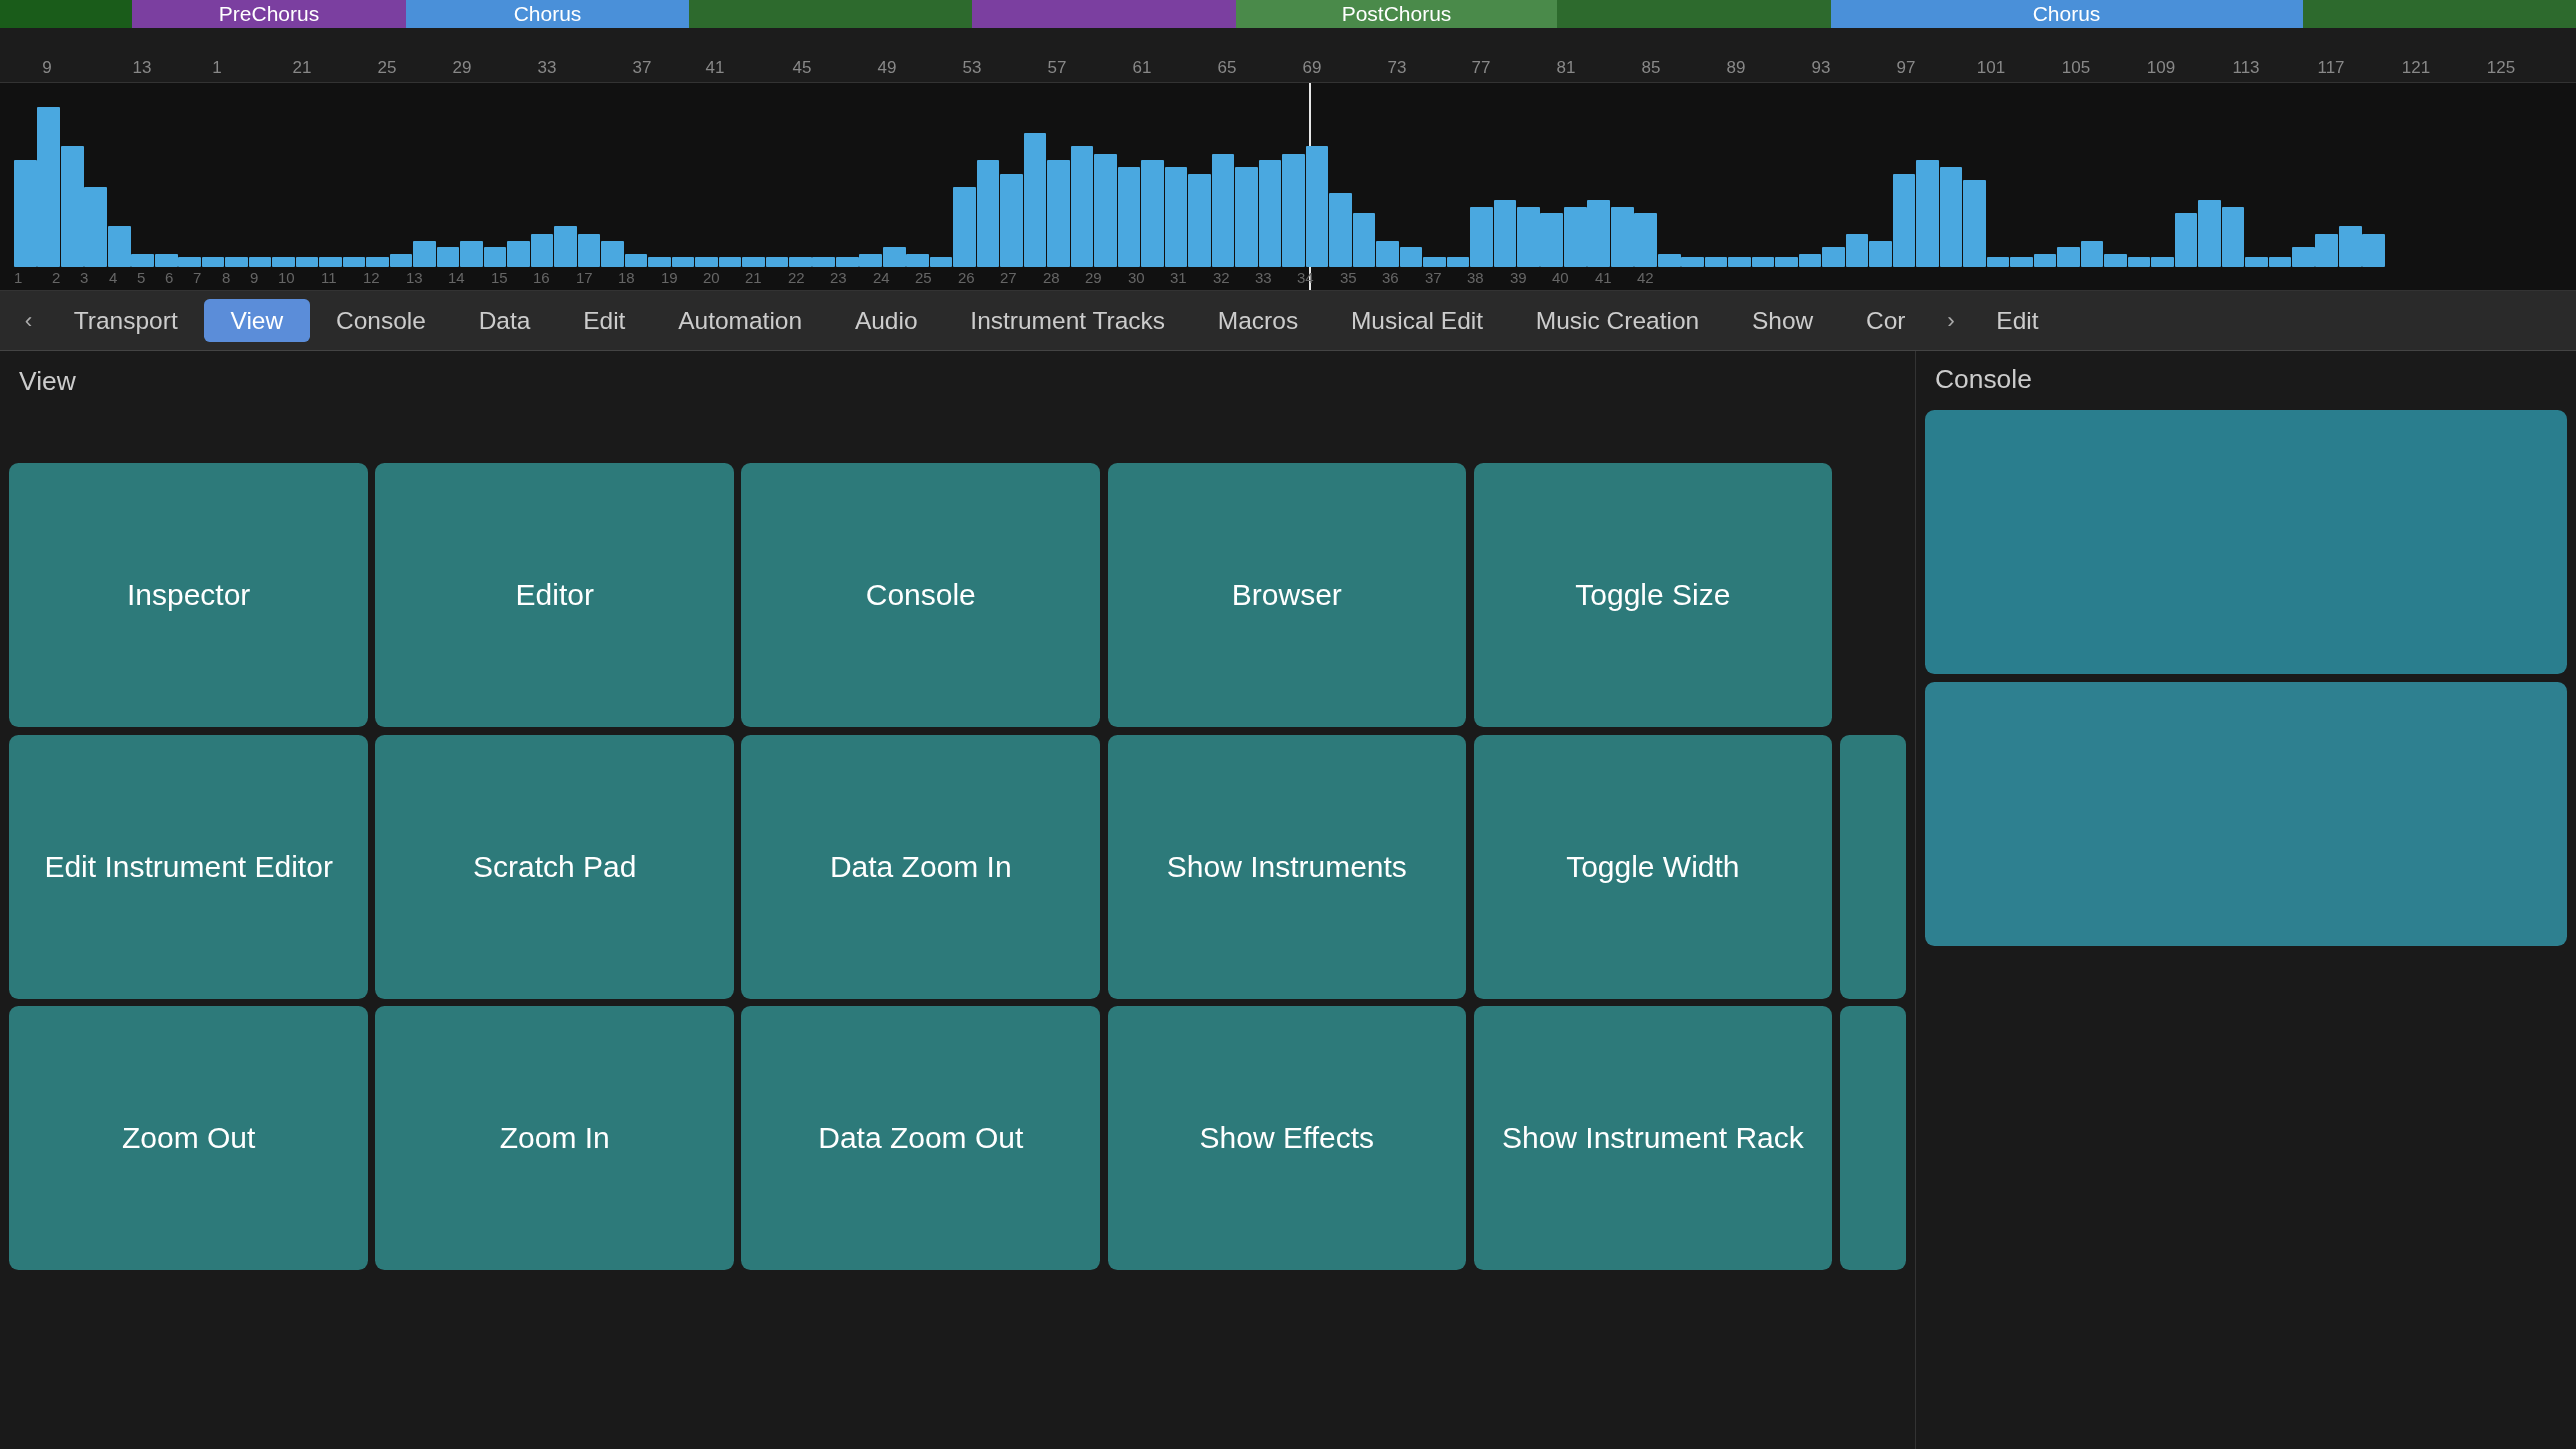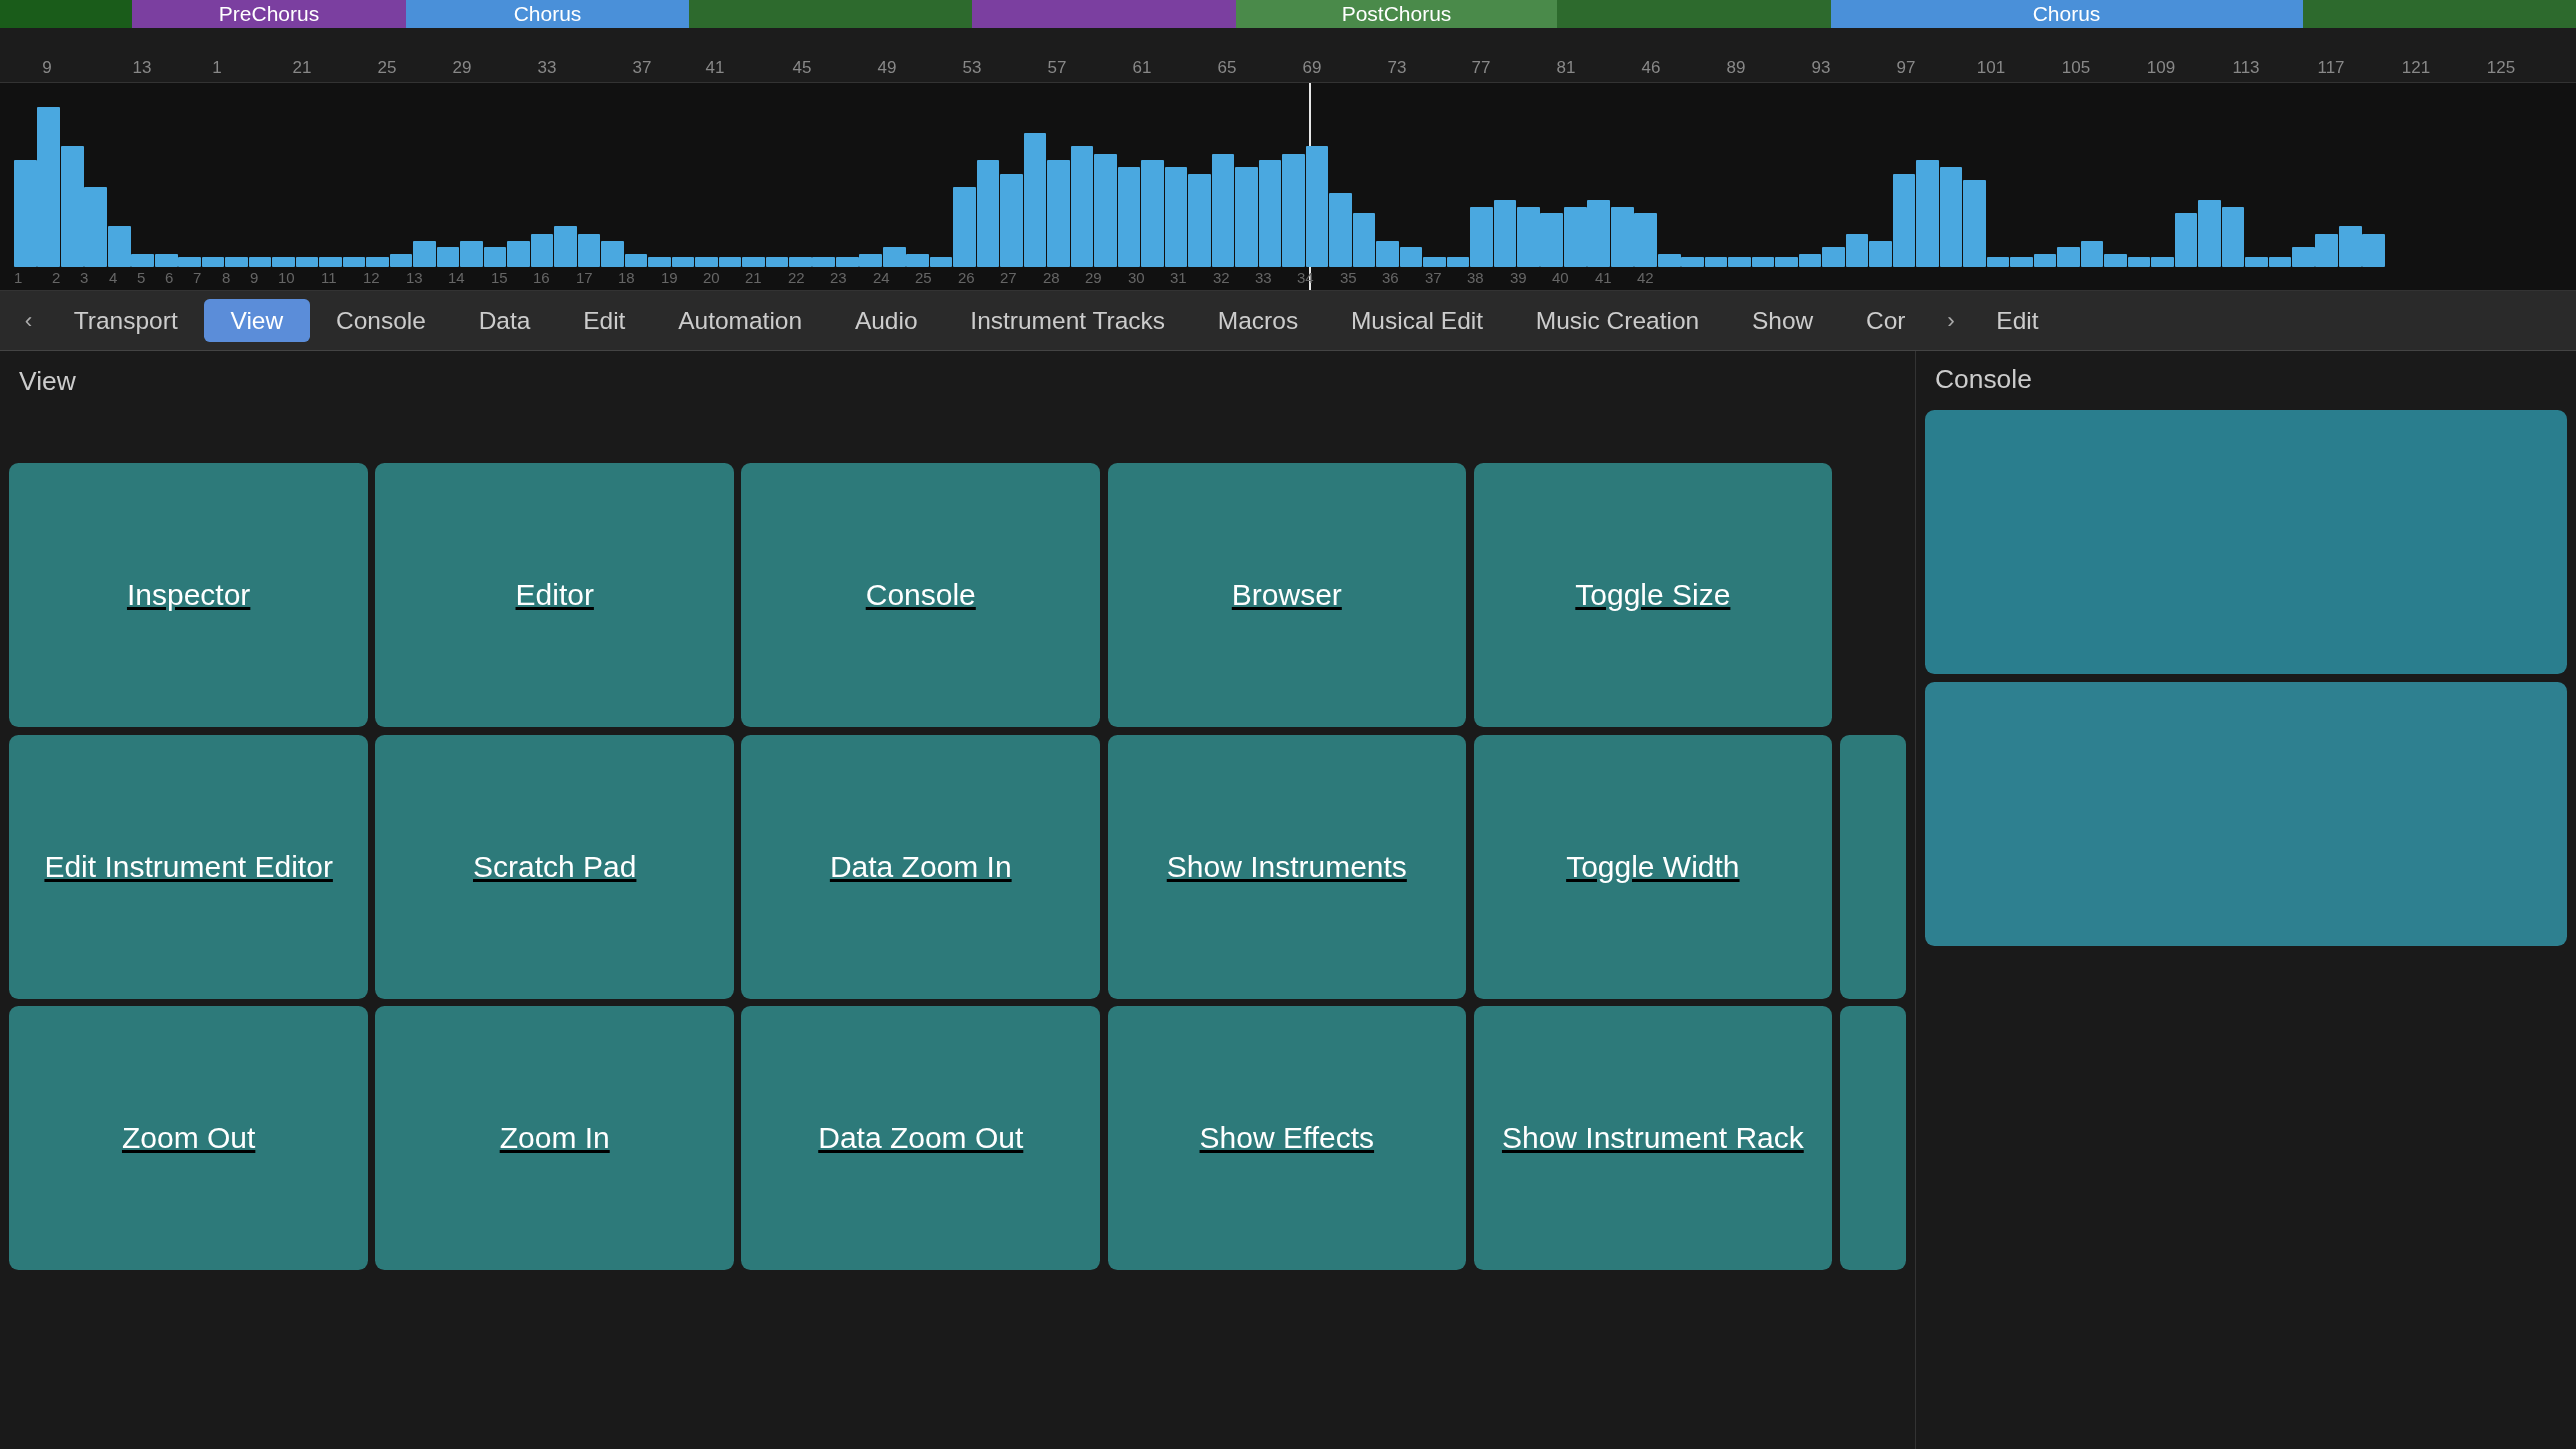--- a/index.html
+++ b/index.html
@@ -111,21 +111,20 @@
       position: relative;
       overflow: hidden;
     }
 
     .grid-container {
       padding: 0 9.4px;
       margin-top: 57px;
       display: flex;
       flex-direction: column;
       gap: 7.5px;
-      text-decoration: underline;
     }
 
     .grid-row {
       display: flex;
       gap: 7.5px;
     }
 
     .grid-cell {
       background: #2d7a7a;
       border-radius: 9.4px;
@@ -225,21 +224,21 @@
     <span class="ruler-mark" style="left:802px">45</span>
     <span class="ruler-mark" style="left:887px">49</span>
     <span class="ruler-mark" style="left:972px">53</span>
     <span class="ruler-mark" style="left:1057px">57</span>
     <span class="ruler-mark" style="left:1142px">61</span>
     <span class="ruler-mark" style="left:1227px">65</span>
     <span class="ruler-mark" style="left:1312px">69</span>
     <span class="ruler-mark" style="left:1397px">73</span>
     <span class="ruler-mark" style="left:1481px">77</span>
     <span class="ruler-mark" style="left:1566px">81</span>
-    <span class="ruler-mark" style="left:1651px">46</span>
+    <span class="ruler-mark" style="left:1651px">85</span>
     <span class="ruler-mark" style="left:1736px">89</span>
     <span class="ruler-mark" style="left:1821px">93</span>
     <span class="ruler-mark" style="left:1906px">97</span>
     <span class="ruler-mark" style="left:1991px">101</span>
     <span class="ruler-mark" style="left:2076px">105</span>
     <span class="ruler-mark" style="left:2161px">109</span>
     <span class="ruler-mark" style="left:2246px">113</span>
     <span class="ruler-mark" style="left:2331px">117</span>
     <span class="ruler-mark" style="left:2416px">121</span>
     <span class="ruler-mark" style="left:2501px">125</span>

